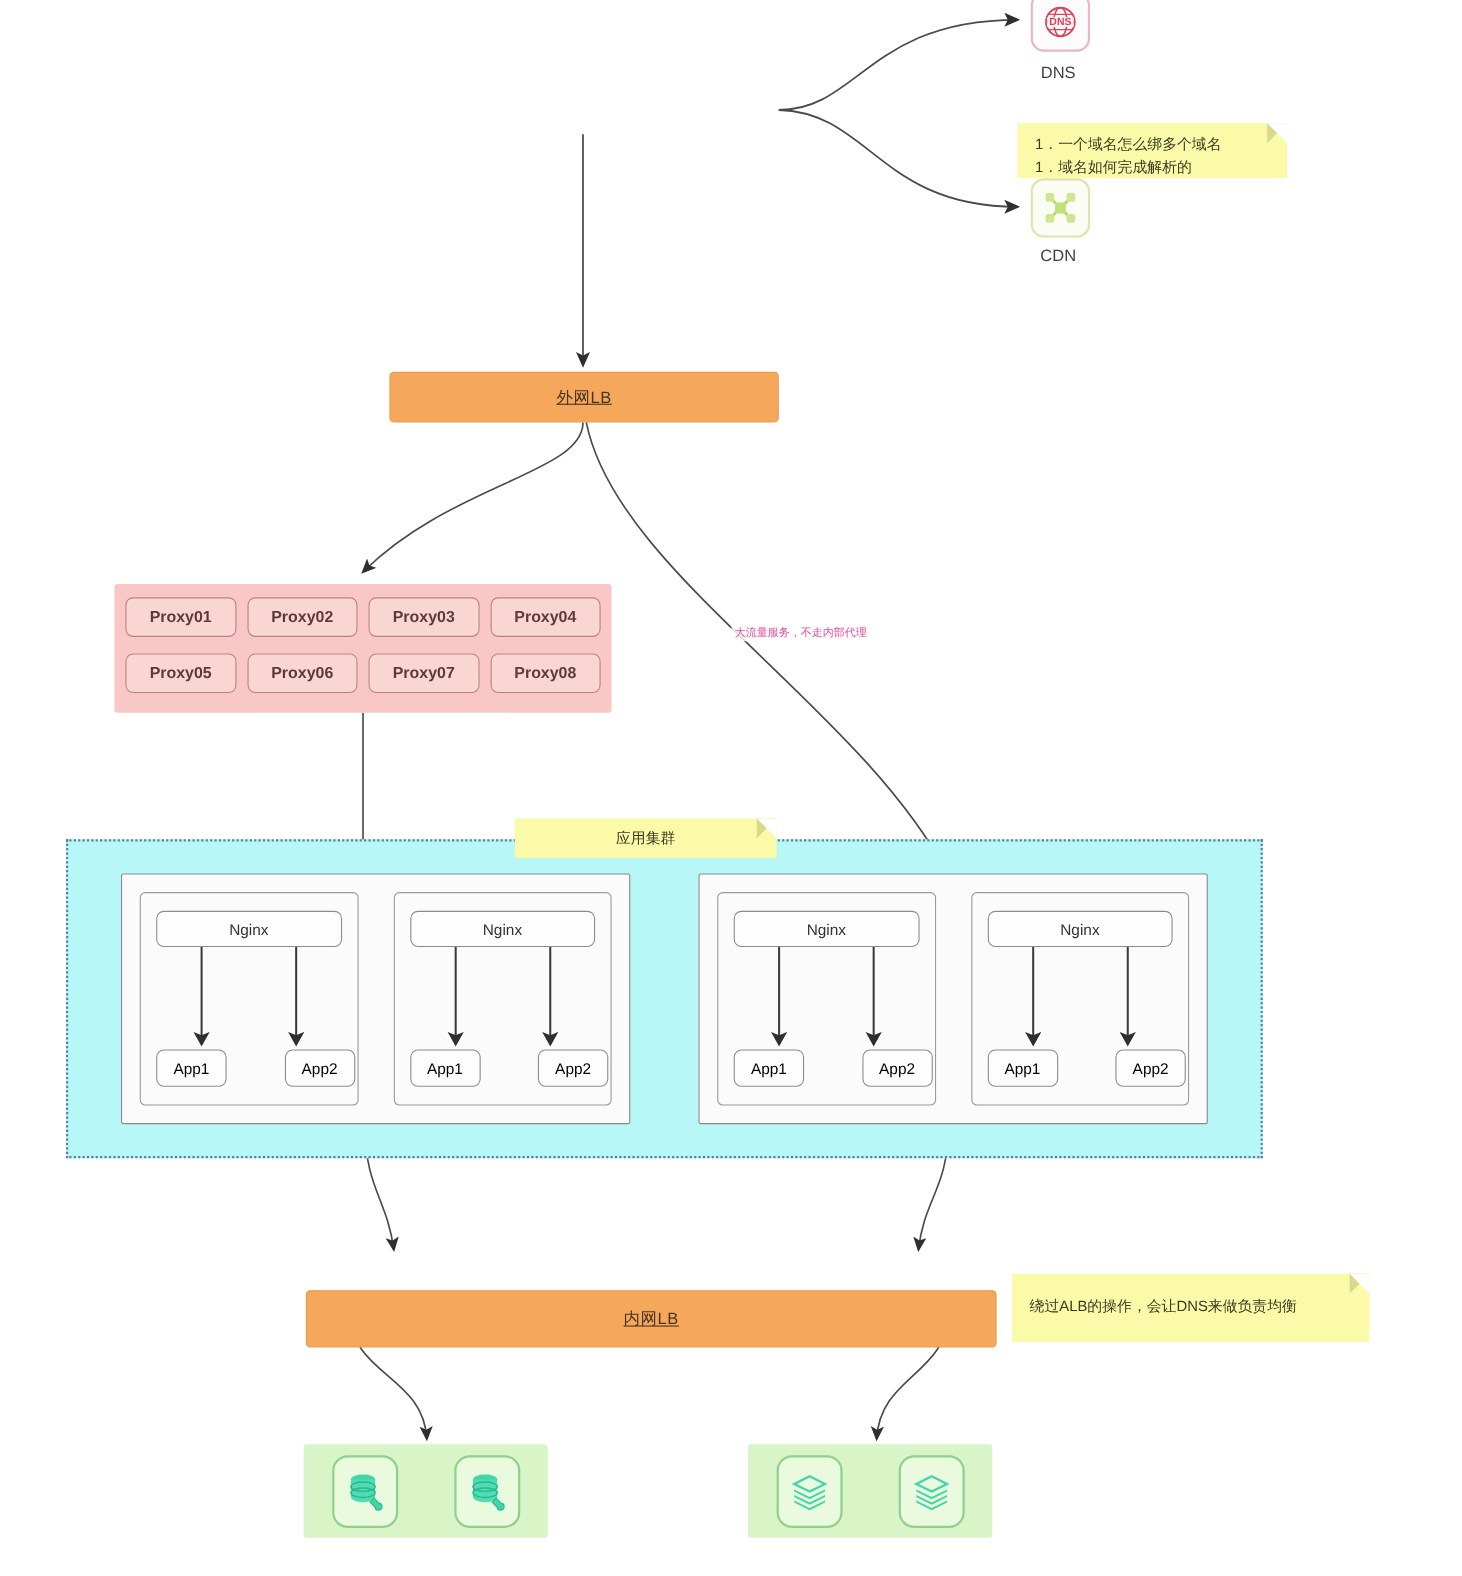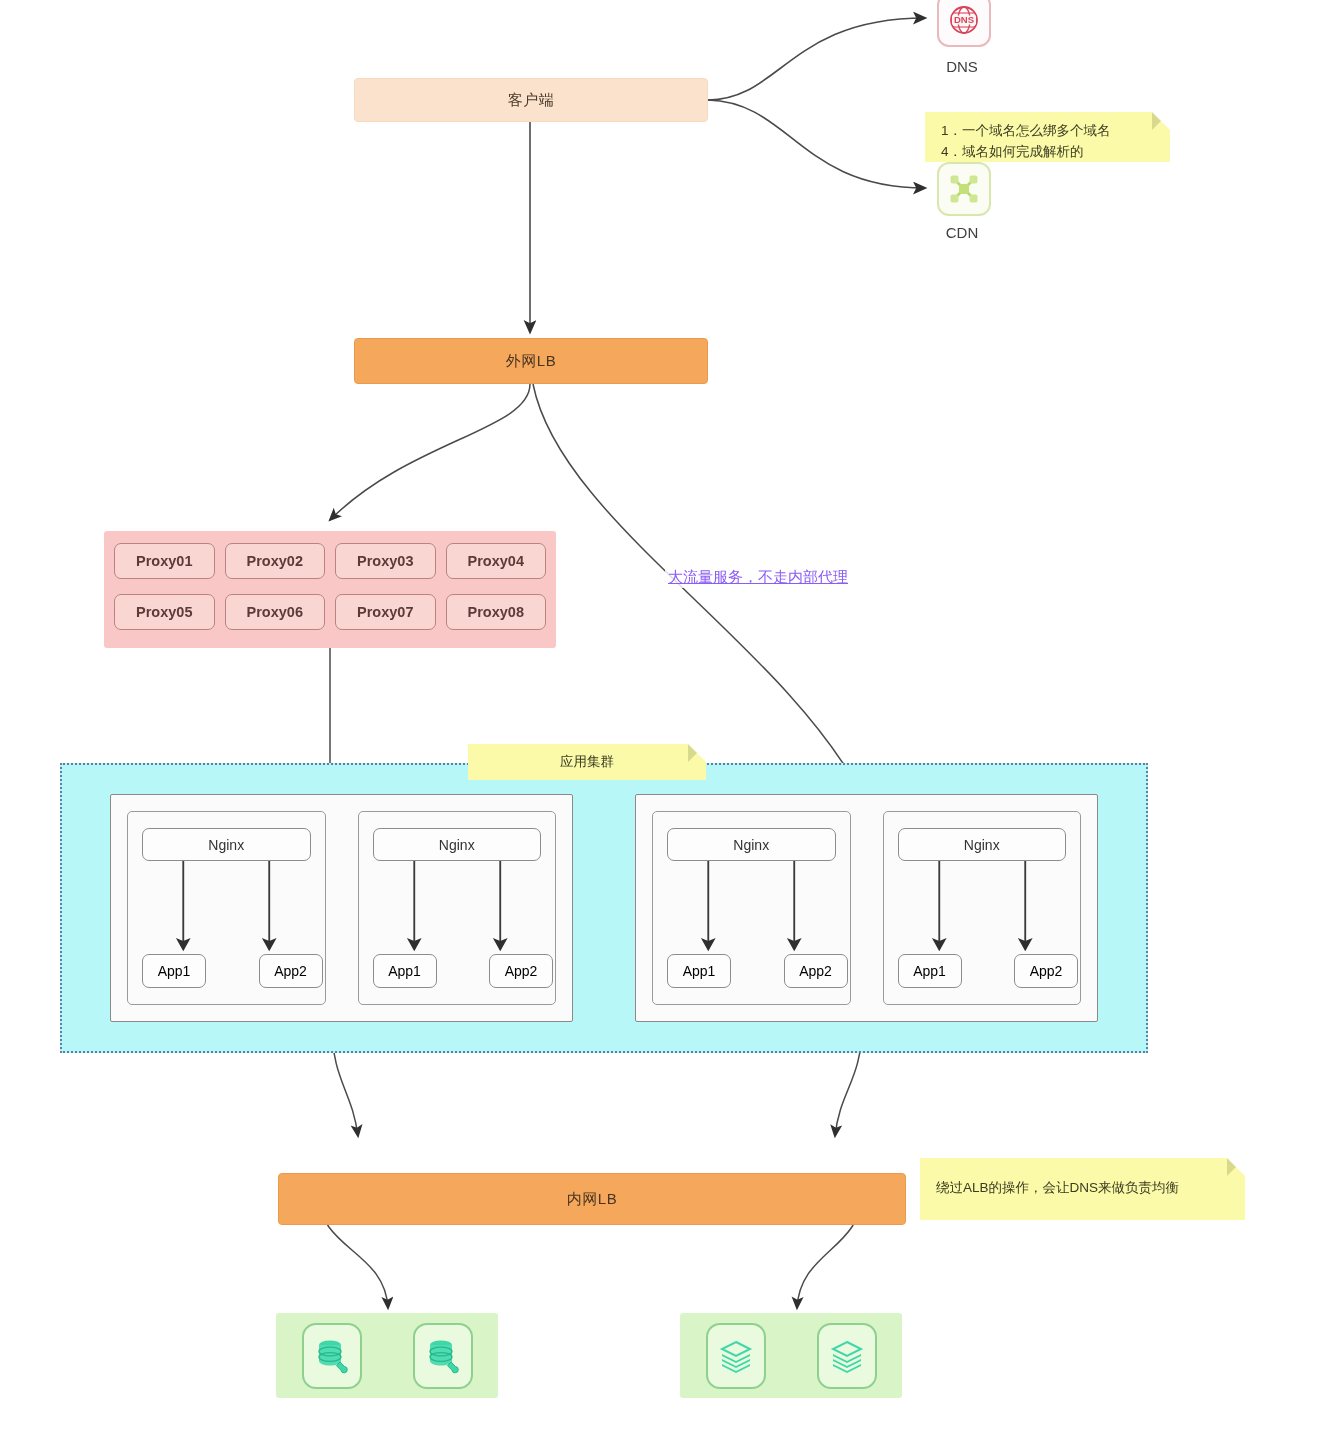--- a/index.html
+++ b/index.html
@@ -34,20 +34,21 @@
     font-size: 15px;
     letter-spacing: .5px;
     color: #4a3b2a;
   }
   .bar-client {
     background: #fbe2cd;
     border: 1px solid #f7d9c0;
   }
   .bar-lb {
     background: #f5a köp;
+    text-decoration: underline;
   }
   .bar-lb {
     background: #f5a85c;
     border: 1px solid #eb9a4b;
     color: #4a3520;
   }
 
   
   .icon-tile {
     width: 50px; height: 50px;
@@ -180,27 +181,26 @@
     width: 56px; height: 62px;
     border: 2px solid #8fd08f;
     border-radius: 14px;
     display: flex; align-items: center; justify-content: center;
     background: #e9fade;
   }
 
   
   .flow-label {
     position: absolute;
-    font-size: 15px;
-    color: #8b5cf6;
+    font-size: 10px;
+    color: #ec4899;
     white-space: nowrap;
     background: rgba(255,255,255,0.82);
     padding: 1px 3px;
     z-index: 11;
-    text-decoration: underline;
   }
 </style>
 </head>
 <body>
 
 <div id="canvas">
 
   <svg id="wires" viewBox="0 0 1329 1433">
     <defs>
       <marker id="ah" markerWidth="10" markerHeight="10" refX="7.5" refY="4" orient="auto">
@@ -222,23 +222,20 @@
 
     <path d="M332,1025 C332,1080 352,1090 358,1136" fill="none" stroke="#4a4a4a" stroke-width="1.5" marker-end="url(#ah)"></path>
 
     <path d="M862,1025 C862,1080 840,1090 835,1136" fill="none" stroke="#4a4a4a" stroke-width="1.5" marker-end="url(#ah)"></path>
 
     <path d="M318,1192 C318,1250 385,1250 388,1308" fill="none" stroke="#4a4a4a" stroke-width="1.5" marker-end="url(#ah)"></path>
 
     <path d="M862,1192 C862,1250 800,1250 797,1308" fill="none" stroke="#4a4a4a" stroke-width="1.5" marker-end="url(#ah)"></path>
   </svg>
 
-  <div class="node bar bar-client" style="left:354px; top:78px; width:354px; height:44px;">
-    <span>客户端</span>
-  </div>
 
   <div class="node" style="left:937px; top:-7px;">
     <div class="icon-tile dns">
       <svg width="34" height="34" viewBox="0 0 34 34">
         <circle cx="17" cy="17" r="13" fill="none" stroke="#d9455a" stroke-width="1.8"></circle>
         <ellipse cx="17" cy="17" rx="6" ry="13" fill="none" stroke="#d9455a" stroke-width="1.4"></ellipse>
         <line x1="4" y1="17" x2="30" y2="17" stroke="#d9455a" stroke-width="1.4"></line>
         <line x1="6" y1="10" x2="28" y2="10" stroke="#d9455a" stroke-width="1.1"></line>
         <line x1="6" y1="24" x2="28" y2="24" stroke="#d9455a" stroke-width="1.1"></line>
         <rect x="5" y="12.5" width="24" height="9" fill="#fdf3f4"></rect>
@@ -263,21 +260,21 @@
       </svg>
     </div>
   </div>
   <div class="icon-caption" style="left:912px; top:224px;">CDN</div>
 
   <div class="note" style="left:925px; top:88px; width:245px; height:50px;">
     <div class="fold2"></div>
     <div class="fold"></div>
     <div class="note-inner">
       <div class="note-line">1．一个域名怎么绑多个域名</div>
-      <div class="note-line">4．域名如何完成解析的</div>
+      <div class="note-line">1．域名如何完成解析的</div>
     </div>
   </div>
 
   <div class="node bar bar-lb" style="left:354px; top:338px; width:354px; height:46px;">
     <span>外网LB</span>
   </div>
 
   <div class="flow-label" style="left:665px; top:567px;">大流量服务，不走内部代理</div>
 
   <div class="node proxy-pool" style="left:104px; top:531px; width:452px; height:117px;font-weight:bold;">

